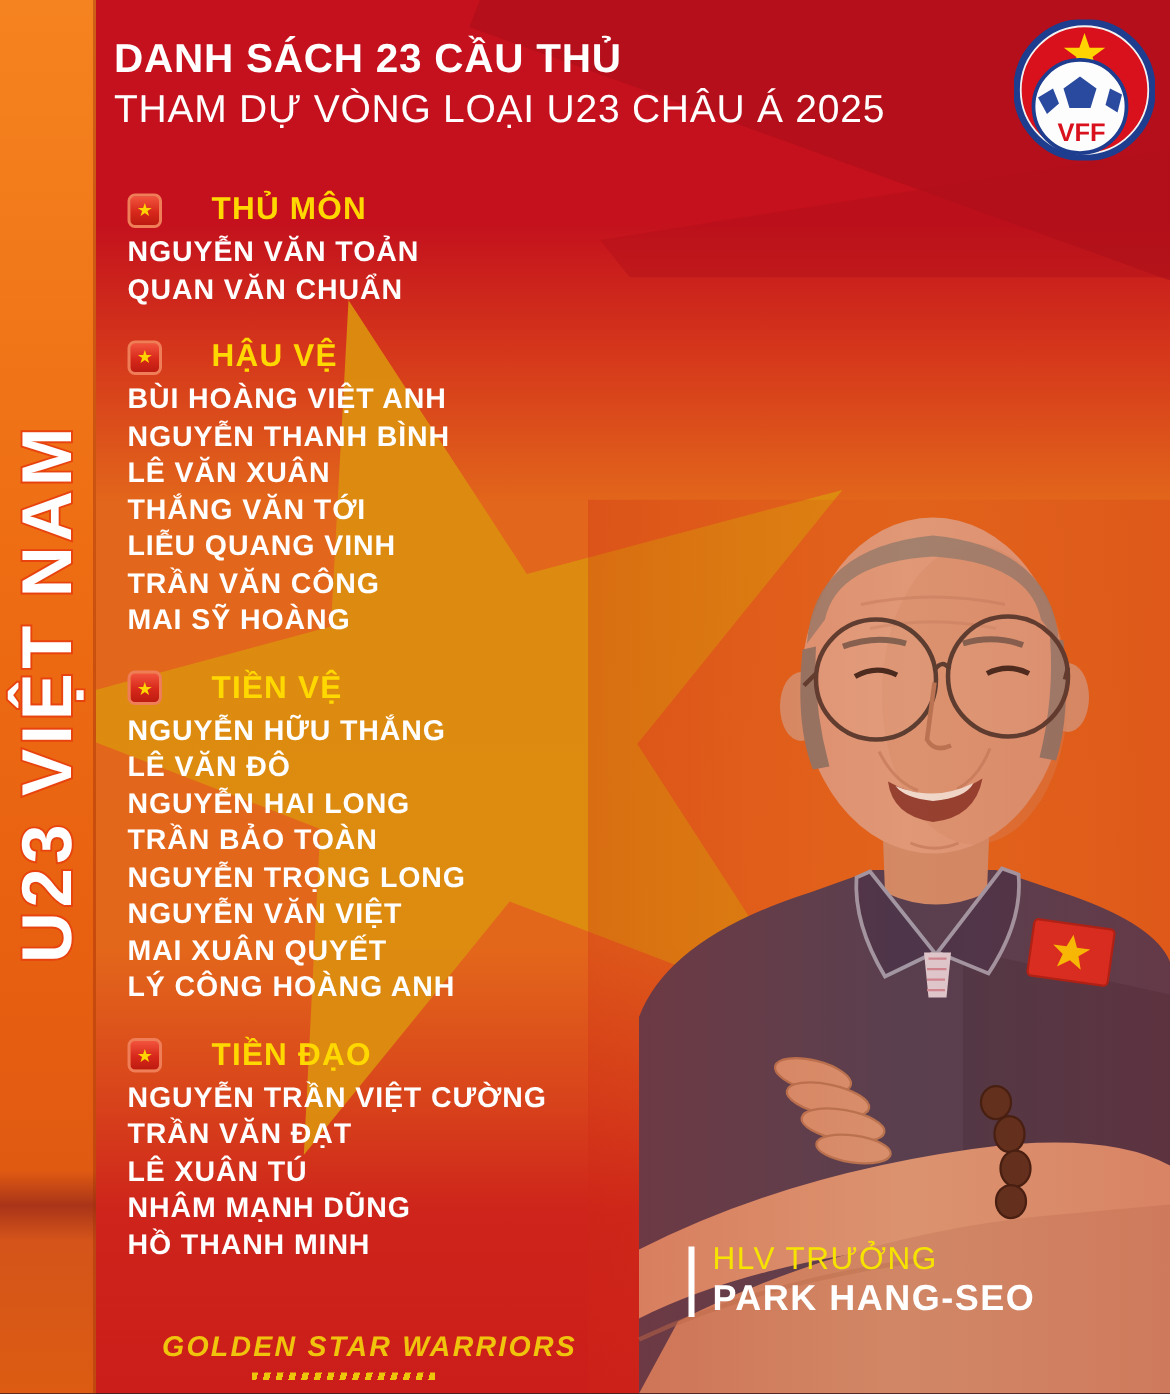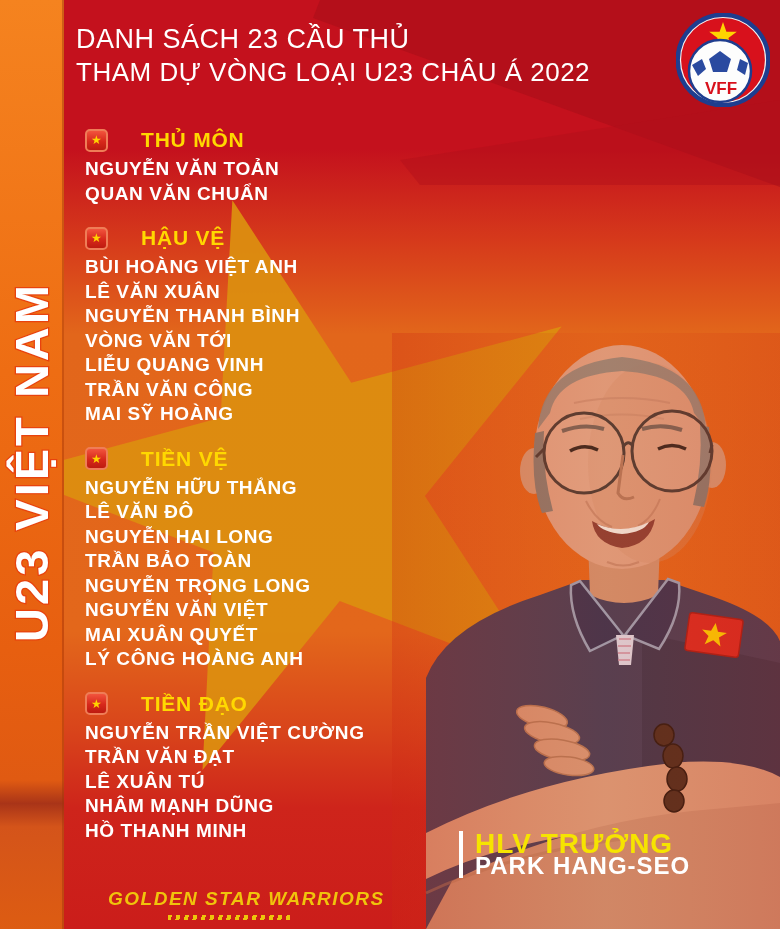--- a/index.html
+++ b/index.html
@@ -28,41 +28,41 @@
     border-right:2px solid rgba(160,50,10,.45);
   }
   .side-banner-text{
     position:absolute;left:31px;top:462px;z-index:4;
     transform:translate(-50%,-50%) rotate(-90deg);
     white-space:nowrap;
     font-size:47px;font-weight:900;letter-spacing:3px;color:#fff;
     -webkit-text-stroke:2.5px #e8420e;paint-order:stroke fill;
   }
   
-  .title1{position:absolute;left:76px;top:24px;z-index:5;color:#fff;font-size:27px;font-weight:400;letter-spacing:.5px;}
+  .title1{position:absolute;left:76px;top:24px;z-index:5;color:#fff;font-size:27px;font-weight:700;letter-spacing:.5px;}
   .title2{position:absolute;left:76px;top:57px;z-index:5;color:#fff;font-size:26px;font-weight:400;letter-spacing:.5px;}
   
   .vff-logo{position:absolute;left:676px;top:13px;width:94px;height:94px;z-index:5;}
   
   .roster{position:absolute;left:85px;top:127px;z-index:5;width:370px;}
   .section{margin-bottom:19px;}
   .section-head{display:flex;align-items:center;height:26px;margin-bottom:4px;}
   .flag-badge{
     width:23px;height:23px;border-radius:5px;margin-right:12px;flex:0 0 auto;
     background:linear-gradient(180deg,#f2543d 0%,#d7281b 55%,#bd1b10 100%);
     border:2px solid #ef7d57;box-sizing:border-box;
     display:flex;align-items:center;justify-content:center;
     color:#ffd400;font-size:12px;line-height:1;
   }
   .section-label{color:#ffd800;font-size:21px;font-weight:800;letter-spacing:.8px;margin-left:21px;}
   .player{color:#fff;font-size:19px;font-weight:800;line-height:24.5px;letter-spacing:.6px;}
   
   .coach-box{position:absolute;left:459px;top:828px;z-index:6;}
   .coach-bar{position:absolute;left:0;top:3px;width:4px;height:47px;background:#fff;}
-  .coach-role{position:absolute;left:16px;top:0;color:#f6e400;font-size:28px;font-weight:700;letter-spacing:1px;white-space:nowrap;}
+  .coach-role{position:absolute;left:16px;top:0;color:#f6e400;font-size:21px;font-weight:400;letter-spacing:1px;white-space:nowrap;}
   .coach-name{position:absolute;left:16px;top:24px;color:#fff;font-size:24px;font-weight:800;letter-spacing:1px;white-space:nowrap;}
   
   .slogan{position:absolute;left:108px;top:888px;z-index:5;color:#f0c40c;font-size:19px;font-weight:900;font-style:italic;letter-spacing:1.5px;}
   .slogan-dashes{
     position:absolute;left:168px;top:915px;z-index:5;width:122px;height:5px;
     background:repeating-linear-gradient(105deg,#edc50b 0 4px,transparent 4px 8.2px);
   }
   
   .portrait{position:absolute;left:392px;top:333px;width:388px;height:596px;z-index:4;}
 </style>
@@ -153,21 +153,21 @@
       <ellipse cx="282" cy="468" rx="10" ry="11"></ellipse>
     </g>
 
     <rect x="0" y="0" width="388" height="596" fill="url(#wash)"></rect>
   </svg>
 
   <div class="side-stripe"></div>
   <div class="side-banner-text">U23 VIỆT NAM</div>
 
   <div class="title1">DANH SÁCH 23 CẦU THỦ</div>
-  <div class="title2">THAM DỰ VÒNG LOẠI U23 CHÂU Á 2022</div>
+  <div class="title2">THAM DỰ VÒNG LOẠI U23 CHÂU Á 2025</div>
 
   <svg class="vff-logo" viewBox="0 0 94 94">
     <circle cx="47" cy="47" r="45" fill="#d8111c" stroke="#1e3d8f" stroke-width="5"></circle>
     <circle cx="47" cy="47" r="42.5" fill="none" stroke="#f2f2f2" stroke-width="1.2"></circle>
     <polygon points="47,9 50.4,18.8 60.8,18.8 52.4,25 55.5,35 47,29 38.5,35 41.6,25 33.2,18.8 43.6,18.8" fill="#ffd400"></polygon>
     <circle cx="44" cy="58" r="31" fill="#fdfdfd" stroke="#1e3d8f" stroke-width="2.5"></circle>
     <polygon points="44,38 55,46 51,59 37,59 33,46" fill="#2a4aa0"></polygon>
     <polygon points="16,52 26,46 30,56 22,63" fill="#2a4aa0"></polygon>
     <polygon points="72,50 64,46 61,57 69,62" fill="#2a4aa0"></polygon>
     <text x="45" y="81" text-anchor="middle" font-family="Liberation Sans, DejaVu Sans, sans-serif" font-size="17" font-weight="bold" fill="#d8111c">VFF</text>
@@ -187,23 +187,23 @@
     </div>
 
     <div class="section">
       <div class="section-head">
         <span class="flag-badge">
             <span>★</span>
           </span>
         <span class="section-label">HẬU VỆ</span>
       </div>
       <div class="player">BÙI HOÀNG VIỆT ANH</div>
+      <div class="player">NGUYỄN THANH BÌNH</div>
       <div class="player">LÊ VĂN XUÂN</div>
-      <div class="player">NGUYỄN THANH BÌNH</div>
-      <div class="player">VÒNG VĂN TỚI</div>
+      <div class="player">THẮNG VĂN TỚI</div>
       <div class="player">LIỄU QUANG VINH</div>
       <div class="player">TRẦN VĂN CÔNG</div>
       <div class="player">MAI SỸ HOÀNG</div>
     </div>
 
     <div class="section">
       <div class="section-head">
         <span class="flag-badge">
             <span>★</span>
           </span>

